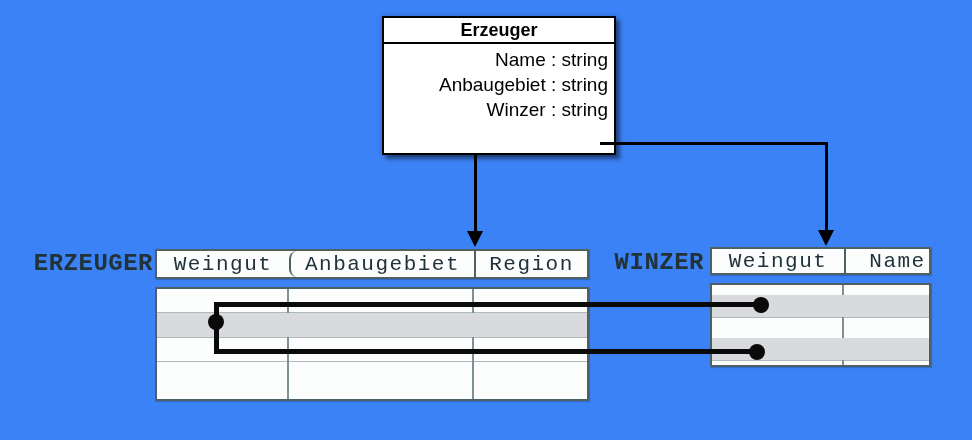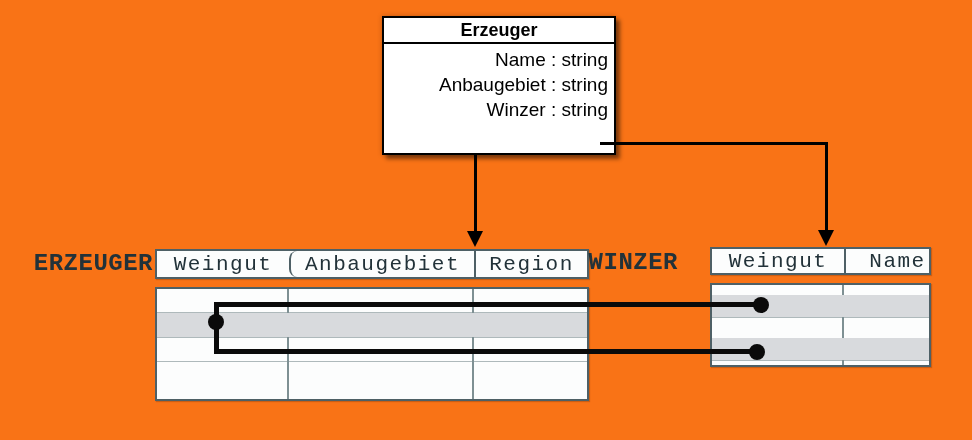--- a/index.html
+++ b/index.html
@@ -3,21 +3,21 @@
 <meta charset="utf-8">
 <style>
   html,body{margin:0;padding:0;}
   body{
     width:972px;height:440px;
     background:#f8f9f9;
     font-family:"Liberation Sans", sans-serif;
     overflow:hidden;
   }
   .stage{
-    position:relative;width:972px;height:440px;background:#f97316;
+    position:relative;width:972px;height:440px;background:#3b82f6;
   }
 
   
   .classbox{
     position:absolute;left:382px;top:16px;width:230px;height:135px;
     background:#ffffff;border:2px solid #000;
     box-shadow:4px 4px 4px rgba(0,0,0,0.45), 0 0 5px rgba(0,0,0,0.22);
   }
   .classbox-title{
     height:24px;line-height:24px;border-bottom:2px solid #000;
@@ -42,21 +42,21 @@
   .a2-head{left:818px;top:230px;}
 
   
   .tbl-label{
     position:absolute;
     font-family:"Liberation Mono", monospace;font-weight:bold;
     font-size:24px;letter-spacing:0.5px;color:#223239;
     text-align:right;white-space:nowrap;
   }
   .erz-label{left:25px;top:250px;width:128px;}
-  .winz-label{left:564px;top:249px;width:114px;}
+  .winz-label{left:590px;top:249px;width:114px;}
 
   
   .thead{
     position:absolute;display:flex;
     background:#fcfdfd;border:2px solid #4e6066;box-sizing:border-box;
     box-shadow:1px 1px 1px rgba(0,0,0,0.18);
   }
   .erz-header{left:155px;top:249px;width:434px;height:30px;}
   .winz-header{left:710px;top:247px;width:221px;height:28px;}
   .thead .cell{

